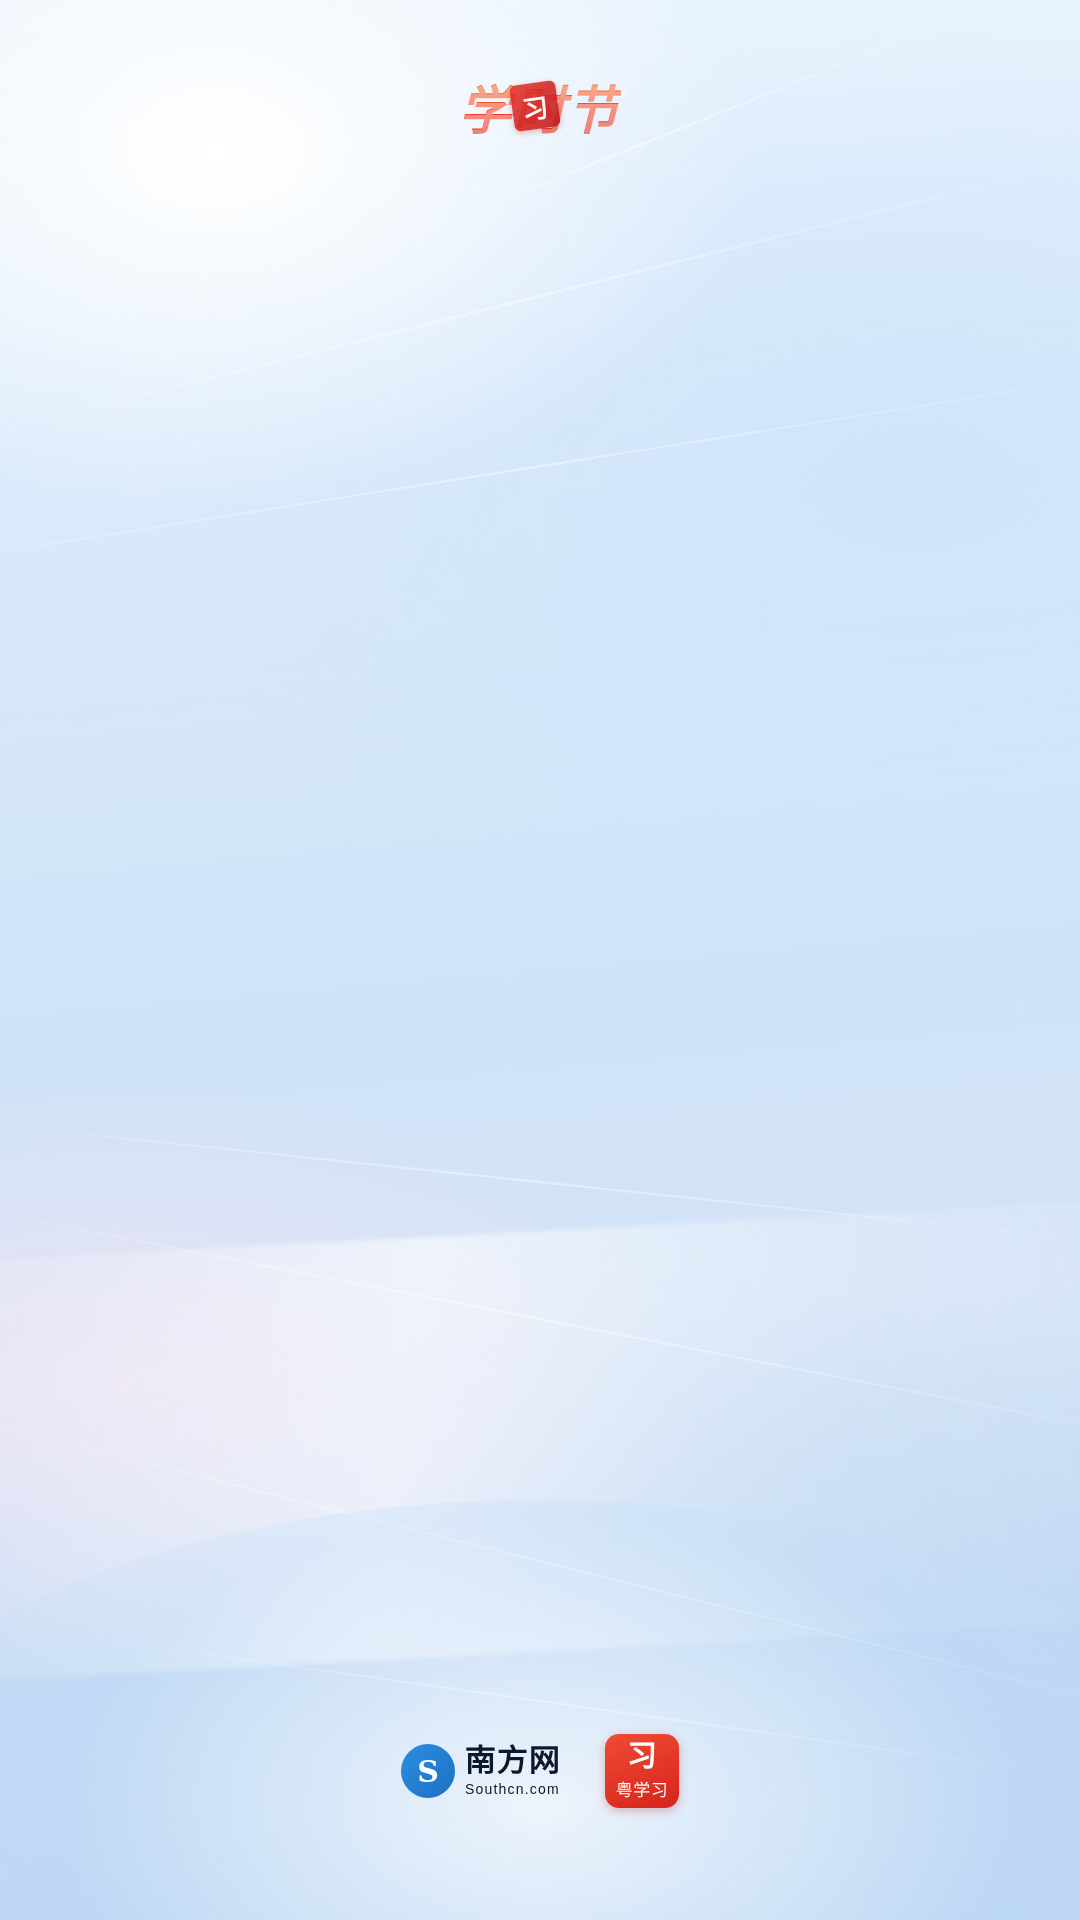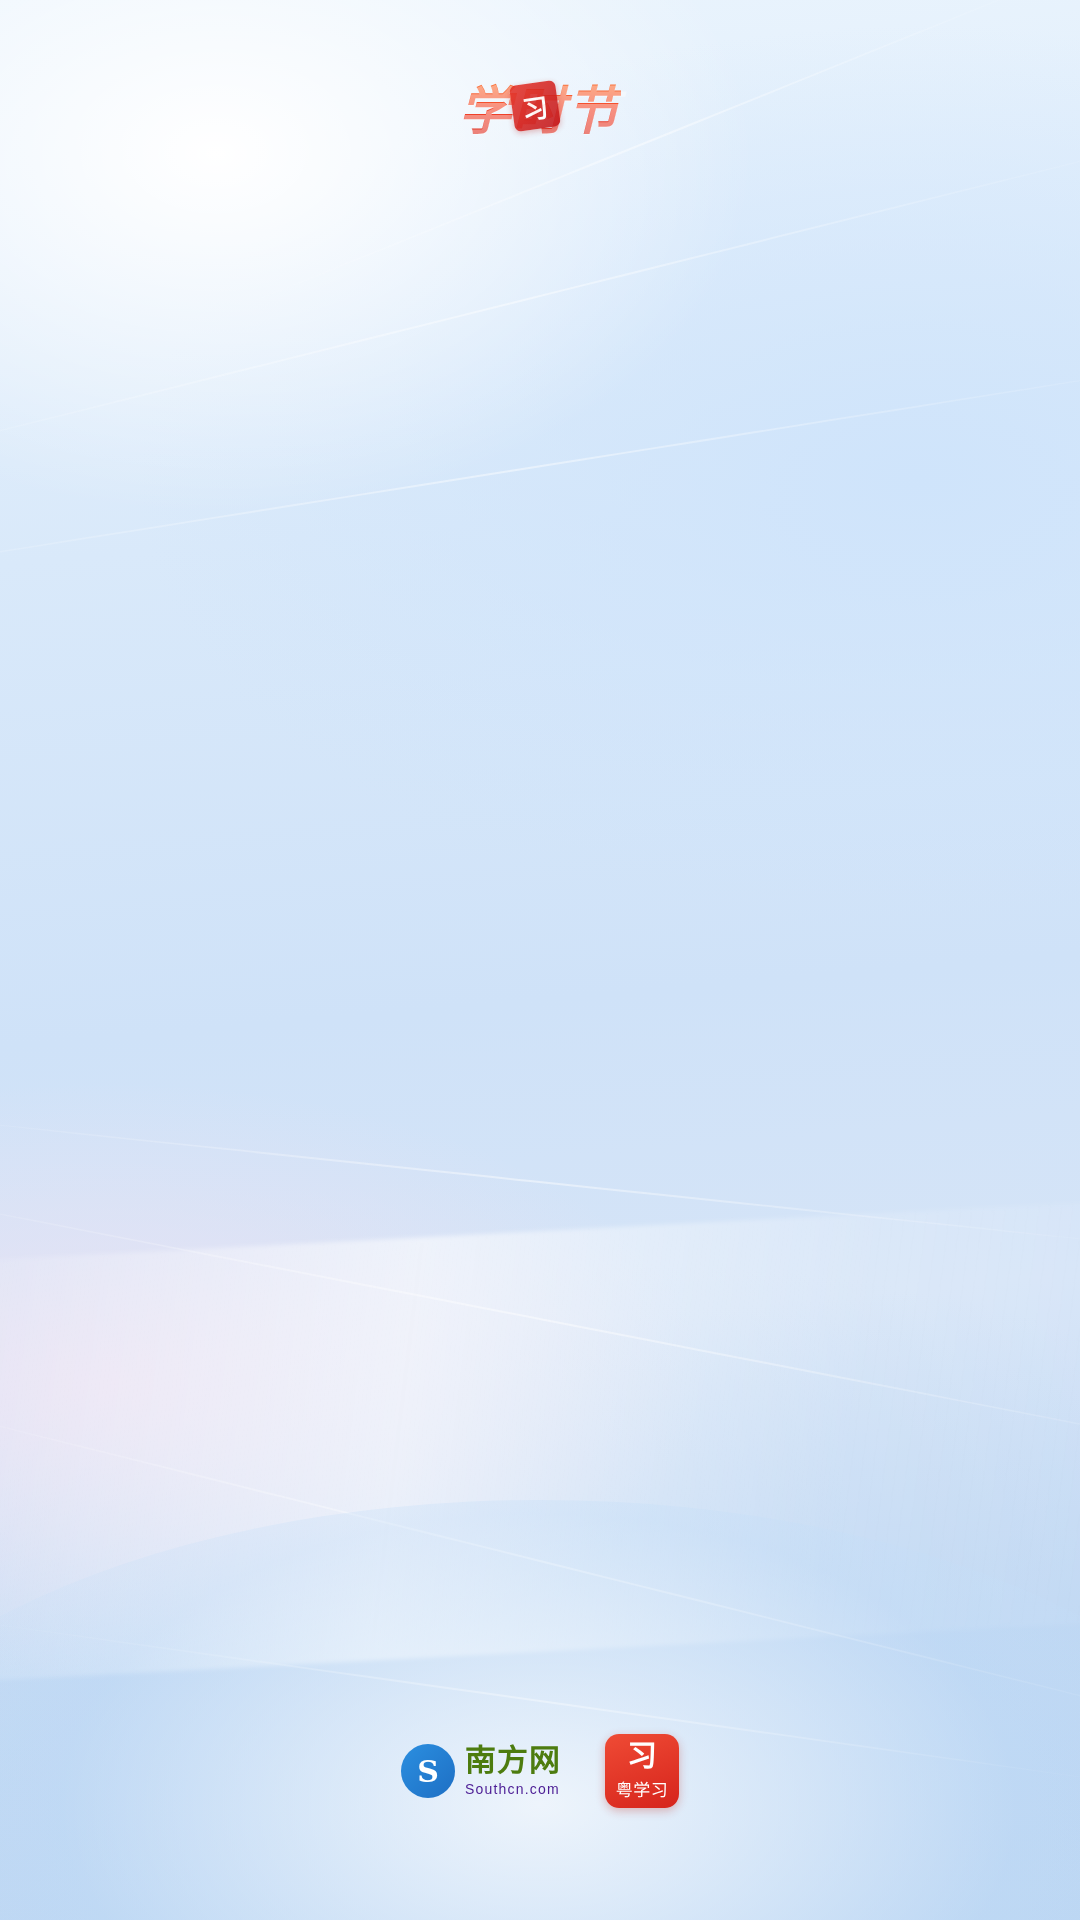--- a/index.html
+++ b/index.html
@@ -262,26 +262,26 @@
     font-family: "DejaVu Serif", serif;
   }
   .southcn-txt {
     display: flex;
     flex-direction: column;
     line-height: 1.05;
   }
   .southcn-cn {
     font-size: 31px;
     font-weight: bold;
-    color: #4d7c0f;
+    color: #0f172a;
     letter-spacing: 1px;
   }
   .southcn-en {
     font-size: 14px;
-    color: #4c1d95;
+    color: #0f172a;
     letter-spacing: 1.2px;
     margin-top: 4px;
   }
   .yuexuexi {
     width: 74px;
     height: 74px;
     border-radius: 14px;
     background: linear-gradient(160deg, #ef4b35 0%, #d6241c 100%);
     display: flex;
     flex-direction: column;

